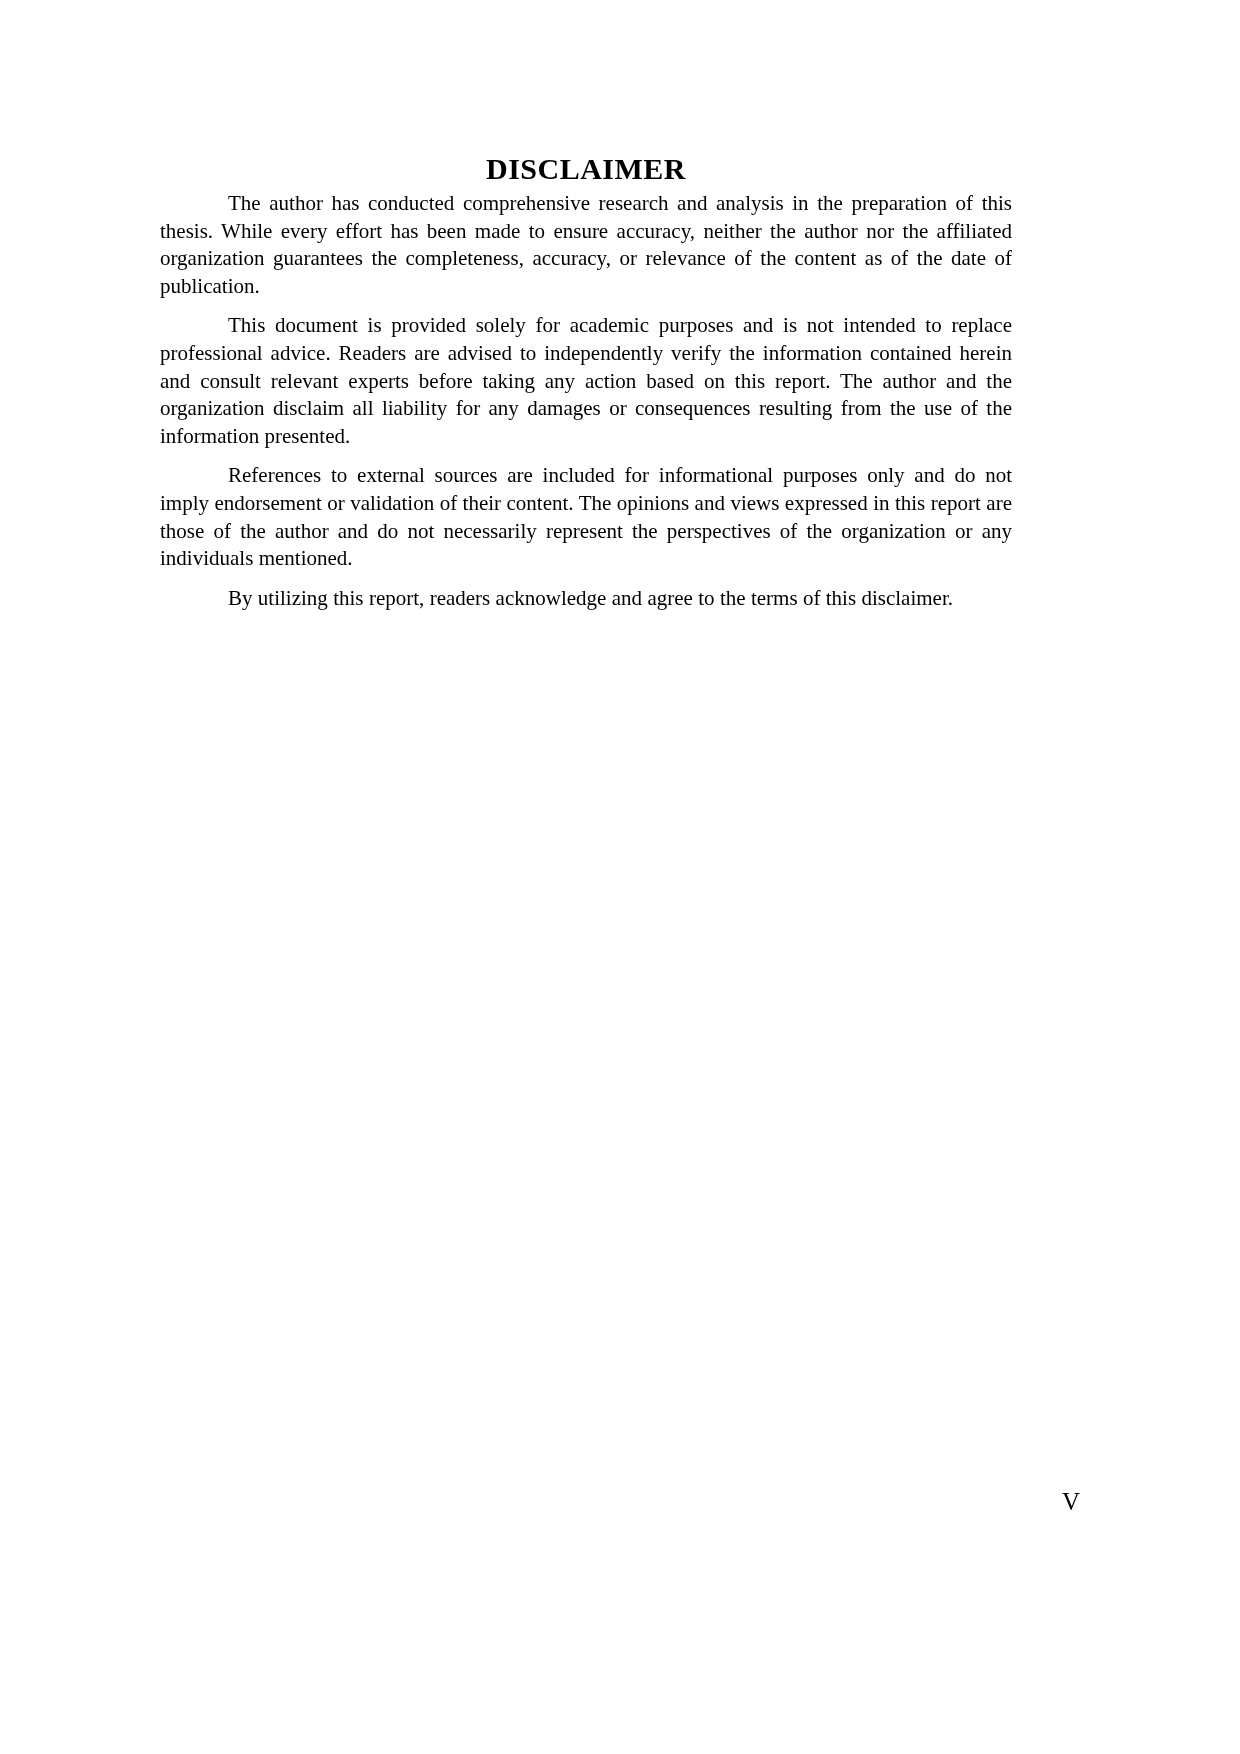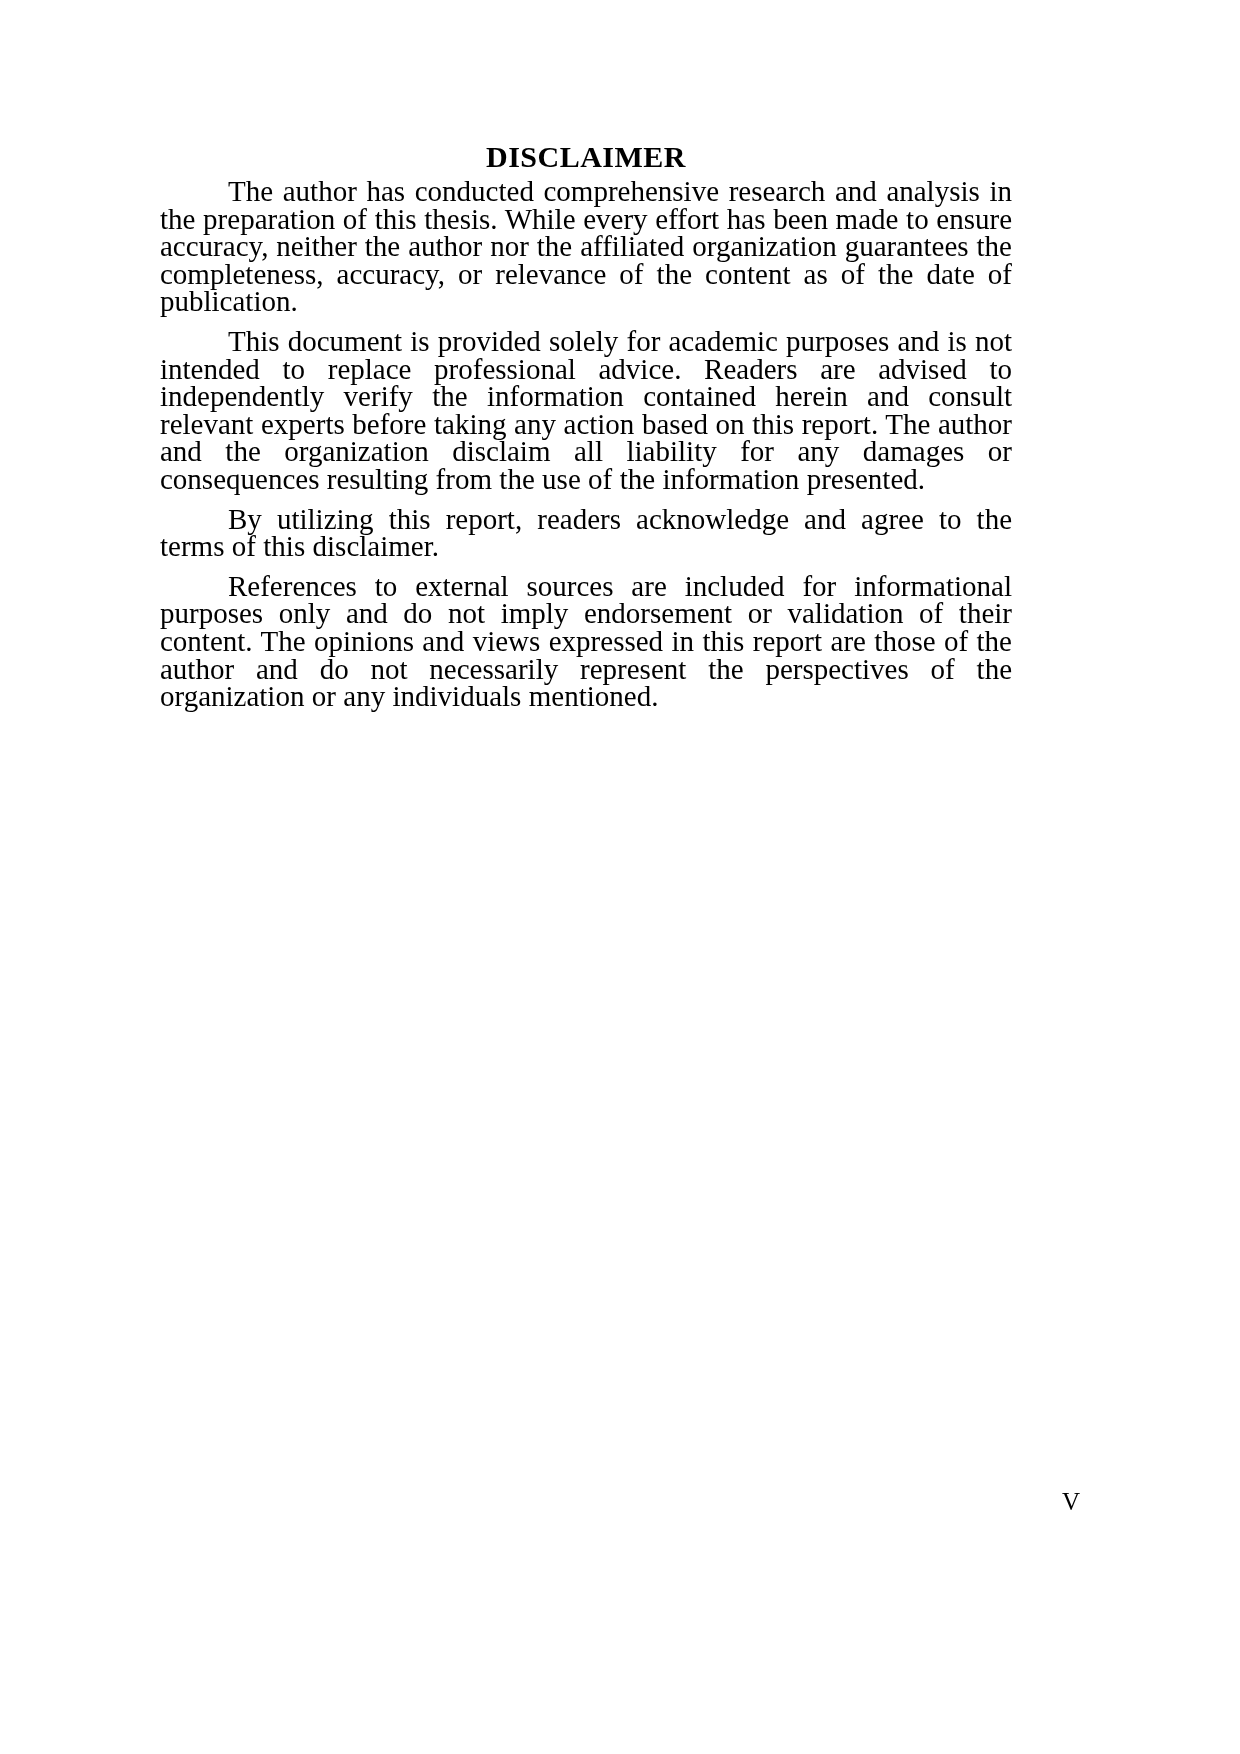--- a/index.html
+++ b/index.html
@@ -27,27 +27,27 @@
     width: 852px;
   }
 
   .doc-title {
     font-family: "Liberation Serif", "DejaVu Serif", serif;
     font-weight: bold;
     font-size: 30px;
     line-height: 34px;
     text-align: center;
     letter-spacing: 0.5px;
-    margin: 0 0 4px 0;
+    margin: 12px 0 4px 0;
     padding: 0;
   }
 
   .para {
     font-family: "Liberation Serif", "DejaVu Serif", serif;
-    font-size: 29px;
+    font-size: 21px;
     line-height: 27.6px;
     text-align: justify;
     text-justify: inter-word;
     text-indent: 68px;
     margin: 0;
     padding: 0;
     word-spacing: 0.1px;
   }
 
   .para + .para {
@@ -71,21 +71,21 @@
 <div class="page">
 
   <div class="content">
 
     <h1 class="doc-title">DISCLAIMER</h1>
 
     <p class="para">The author has conducted comprehensive research and analysis in the preparation of this thesis. While every effort has been made to ensure accuracy, neither the author nor the affiliated organization guarantees the completeness, accuracy, or relevance of the content as of the date of publication.</p>
 
     <p class="para">This document is provided solely for academic purposes and is not intended to replace professional advice. Readers are advised to independently verify the information contained herein and consult relevant experts before taking any action based on this report. The author and the organization disclaim all liability for any damages or consequences resulting from the use of the information presented.</p>
 
+    <p class="para">References to external sources are included for informational purposes only and do not imply endorsement or validation of their content. The opinions and views expressed in this report are those of the author and do not necessarily represent the perspectives of the organization or any individuals mentioned.</p>
+
     <p class="para">By utilizing this report, readers acknowledge and agree to the terms of this disclaimer.</p>
-
-    <p class="para">References to external sources are included for informational purposes only and do not imply endorsement or validation of their content. The opinions and views expressed in this report are those of the author and do not necessarily represent the perspectives of the organization or any individuals mentioned.</p>
 
   </div>
 
   <div class="page-number">V</div>
 
 </div>
 
 </body></html>

